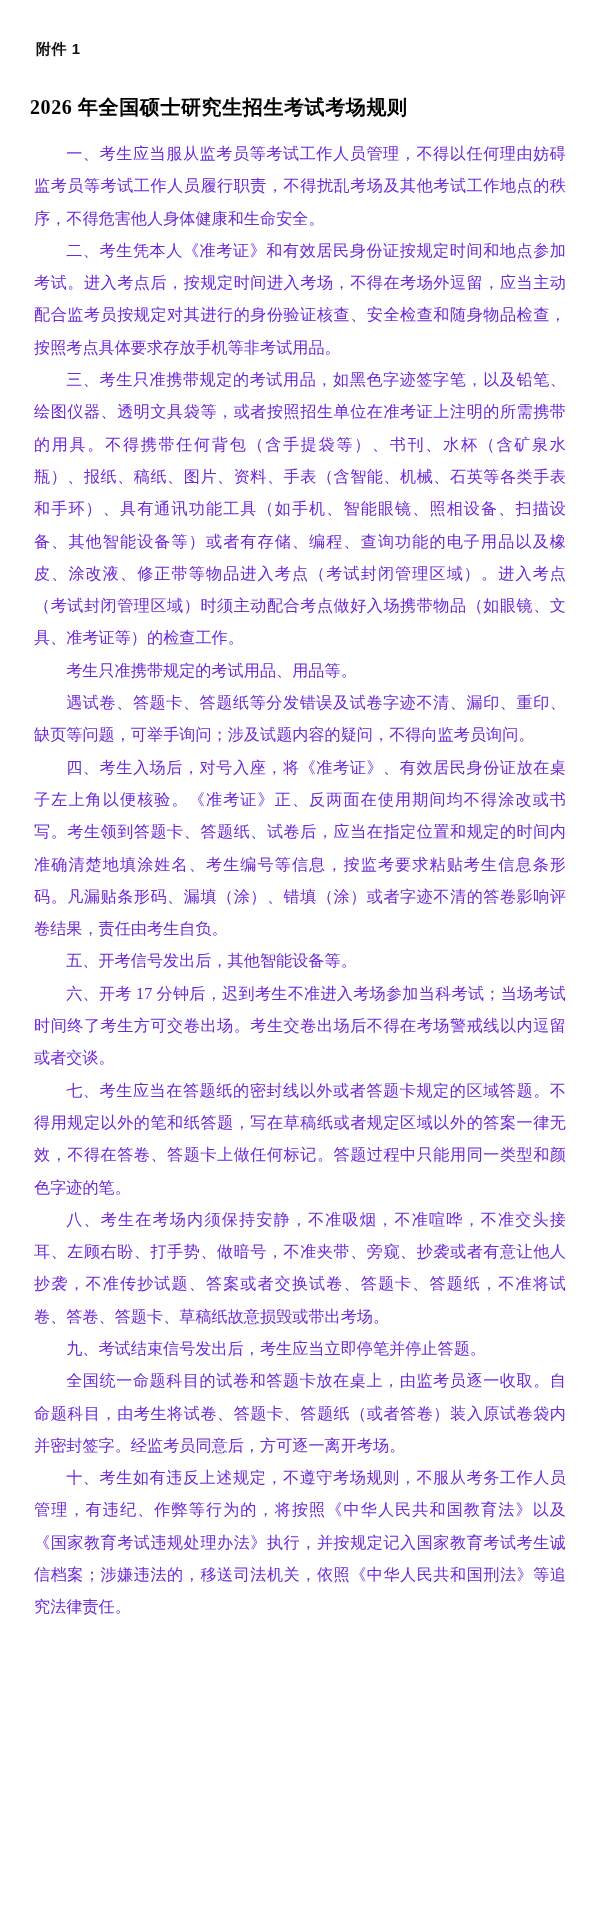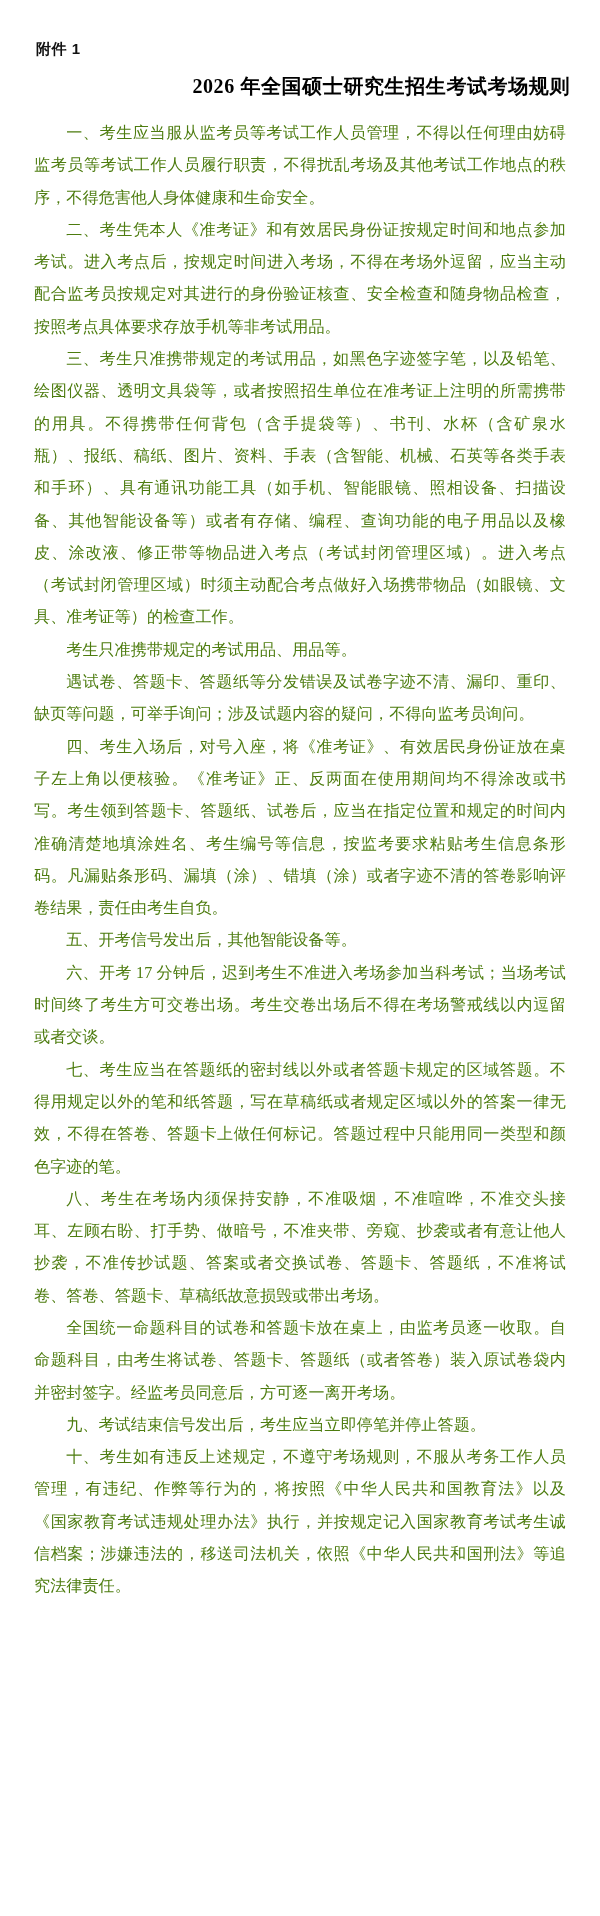--- a/index.html
+++ b/index.html
@@ -25,36 +25,36 @@
   .attachment-label {
     font-family: "Liberation Sans", "DejaVu Sans", sans-serif;
     font-weight: bold;
     font-size: 15px;
     letter-spacing: 0.5px;
     margin: 8px 0 0 6px;
     line-height: 1.4;
     color: #111111;
   }
   .doc-title {
-    text-align: right;
+    text-align: left;
     font-family: "Liberation Serif", "DejaVu Serif", serif;
     font-weight: bold;
     font-size: 20px;
     letter-spacing: 0.6px;
-    margin: 12px 0 16px 0;
+    margin: 33px 0 16px 0;
     color: #000000;
     line-height: 1.5;
   }
   .body-text {
     font-size: 16.1px;
     line-height: 32.3px;
     text-align: justify;
     text-justify: inter-ideograph;
     letter-spacing: 0.05px;
-    color: #4d7c0f;
+    color: #6d28d9;
     margin: 0;
     padding: 0 4px 0 4px;
   }
   .body-text p {
     margin: 0;
     padding: 0;
     text-indent: 2em;
     text-align: justify;
     text-justify: inter-ideograph;
   }
@@ -72,18 +72,18 @@
     <p>一、考生应当服从监考员等考试工作人员管理，不得以任何理由妨碍监考员等考试工作人员履行职责，不得扰乱考场及其他考试工作地点的秩序，不得危害他人身体健康和生命安全。</p>
     <p>二、考生凭本人《准考证》和有效居民身份证按规定时间和地点参加考试。进入考点后，按规定时间进入考场，不得在考场外逗留，应当主动配合监考员按规定对其进行的身份验证核查、安全检查和随身物品检查，按照考点具体要求存放手机等非考试用品。</p>
     <p>三、考生只准携带规定的考试用品，如黑色字迹签字笔，以及铅笔、绘图仪器、透明文具袋等，或者按照招生单位在准考证上注明的所需携带的用具。不得携带任何背包（含手提袋等）、书刊、水杯（含矿泉水瓶）、报纸、稿纸、图片、资料、手表（含智能、机械、石英等各类手表和手环）、具有通讯功能工具（如手机、智能眼镜、照相设备、扫描设备、其他智能设备等）或者有存储、编程、查询功能的电子用品以及橡皮、涂改液、修正带等物品进入考点（考试封闭管理区域）。进入考点（考试封闭管理区域）时须主动配合考点做好入场携带物品（如眼镜、文具、准考证等）的检查工作。</p>
     <p>考生只准携带规定的考试用品、用品等。</p>
     <p>遇试卷、答题卡、答题纸等分发错误及试卷字迹不清、漏印、重印、缺页等问题，可举手询问；涉及试题内容的疑问，不得向监考员询问。</p>
     <p>四、考生入场后，对号入座，将《准考证》、有效居民身份证放在桌子左上角以便核验。《准考证》正、反两面在使用期间均不得涂改或书写。考生领到答题卡、答题纸、试卷后，应当在指定位置和规定的时间内准确清楚地填涂姓名、考生编号等信息，按监考要求粘贴考生信息条形码。凡漏贴条形码、漏填（涂）、错填（涂）或者字迹不清的答卷影响评卷结果，责任由考生自负。</p>
     <p>五、开考信号发出后，其他智能设备等。</p>
     <p>六、开考 17 分钟后，迟到考生不准进入考场参加当科考试；当场考试时间终了考生方可交卷出场。考生交卷出场后不得在考场警戒线以内逗留或者交谈。</p>
     <p>七、考生应当在答题纸的密封线以外或者答题卡规定的区域答题。不得用规定以外的笔和纸答题，写在草稿纸或者规定区域以外的答案一律无效，不得在答卷、答题卡上做任何标记。答题过程中只能用同一类型和颜色字迹的笔。</p>
     <p>八、考生在考场内须保持安静，不准吸烟，不准喧哗，不准交头接耳、左顾右盼、打手势、做暗号，不准夹带、旁窥、抄袭或者有意让他人抄袭，不准传抄试题、答案或者交换试卷、答题卡、答题纸，不准将试卷、答卷、答题卡、草稿纸故意损毁或带出考场。</p>
+    <p>九、考试结束信号发出后，考生应当立即停笔并停止答题。</p>
     <p>全国统一命题科目的试卷和答题卡放在桌上，由监考员逐一收取。自命题科目，由考生将试卷、答题卡、答题纸（或者答卷）装入原试卷袋内并密封签字。经监考员同意后，方可逐一离开考场。</p>
-    <p>九、考试结束信号发出后，考生应当立即停笔并停止答题。</p>
     <p>十、考生如有违反上述规定，不遵守考场规则，不服从考务工作人员管理，有违纪、作弊等行为的，将按照《中华人民共和国教育法》以及《国家教育考试违规处理办法》执行，并按规定记入国家教育考试考生诚信档案；涉嫌违法的，移送司法机关，依照《中华人民共和国刑法》等追究法律责任。</p>
   </div>
 
 </div>
 
 </body></html>

